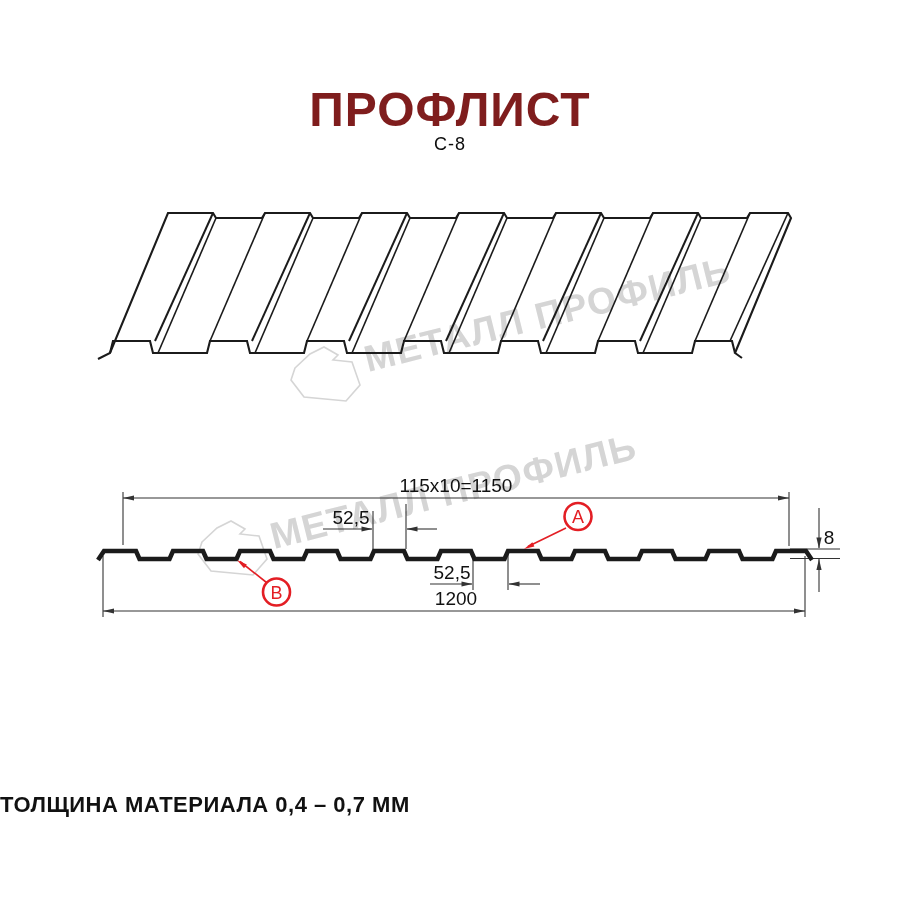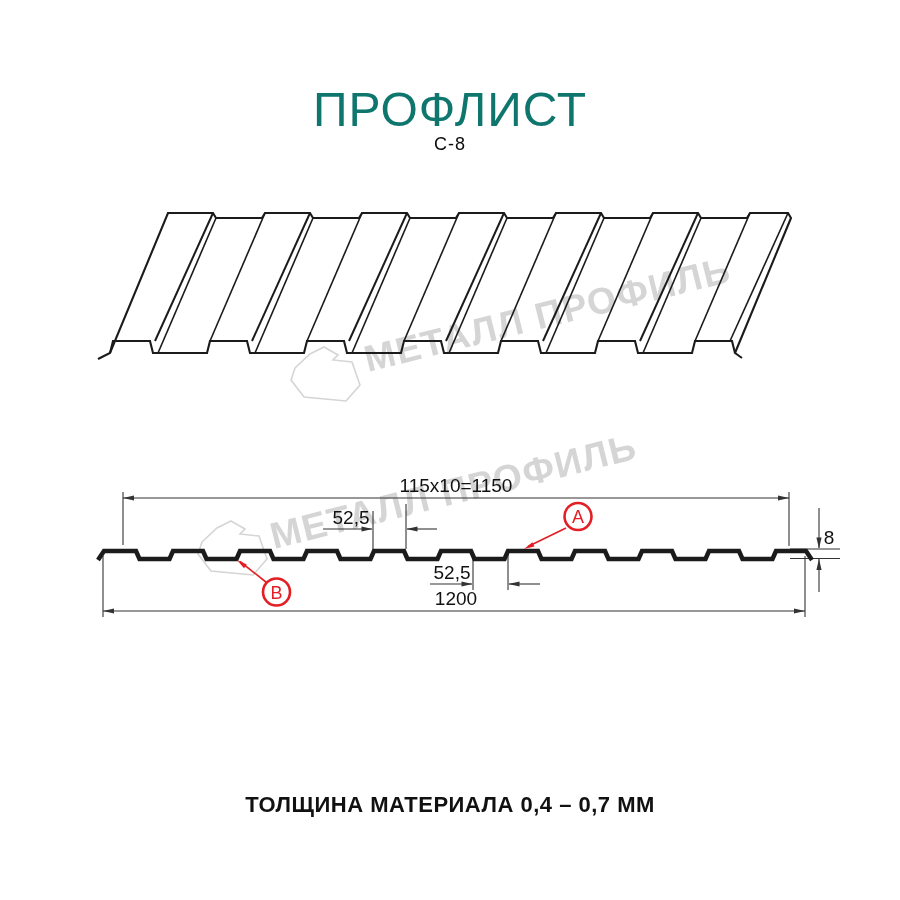--- a/index.html
+++ b/index.html
@@ -1,22 +1,22 @@
 <!DOCTYPE html>
 <html><head>
 <meta charset="utf-8">
 <style>
   html,body{margin:0;padding:0;background:#fff;}
   #page{position:relative;width:900px;height:900px;background:#fff;overflow:hidden;
         font-family:"Liberation Sans",sans-serif;}
   .title{position:absolute;left:0;top:82px;width:900px;text-align:center;
-         font-size:48px;font-weight:normal;letter-spacing:1px;color:#0f766e;}
+         font-size:48px;font-weight:bold;letter-spacing:1px;color:#7f1d1d;}
   .subtitle{position:absolute;left:0;top:134px;width:900px;text-align:center;
             font-size:18px;font-weight:500;letter-spacing:1px;color:#0c0c0c;}
-  .footnote{position:absolute;left:0;top:792px;width:900px;text-align:center;
+  .footnote{position:absolute;left:0;top:792px;width:900px;text-align:left;
             font-size:22px;font-weight:600;letter-spacing:0.5px;color:#111;}
   svg{position:absolute;left:0;top:0;}
   .dimtxt{font-family:"Liberation Sans",sans-serif;font-size:19px;fill:#111;}
   .wmtxt{font-family:"Liberation Sans",sans-serif;font-size:37px;font-weight:bold;
          fill:#d5d5d5;letter-spacing:1.5px;}
   .redlbl{font-family:"Liberation Sans",sans-serif;font-size:18px;fill:#e31e24;}
 </style>
 </head>
 <body>
 

